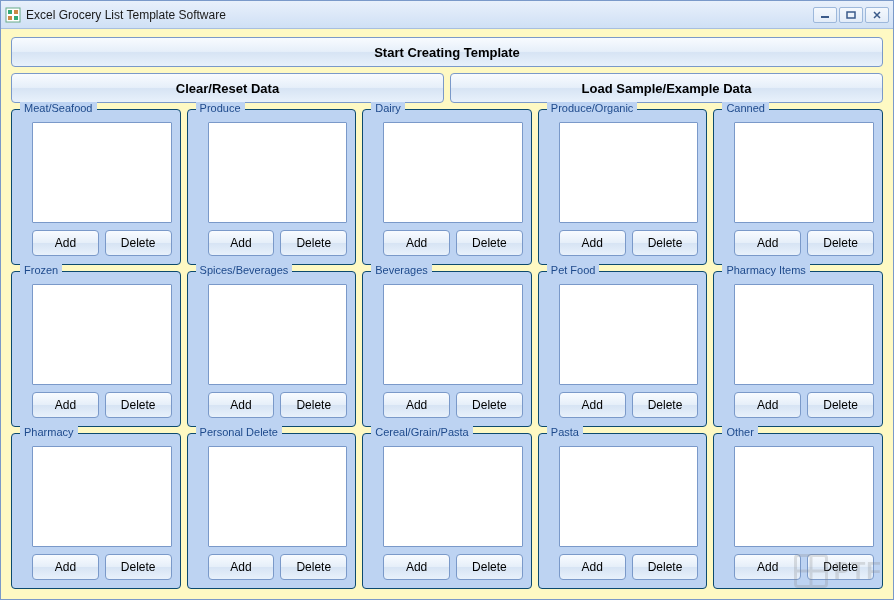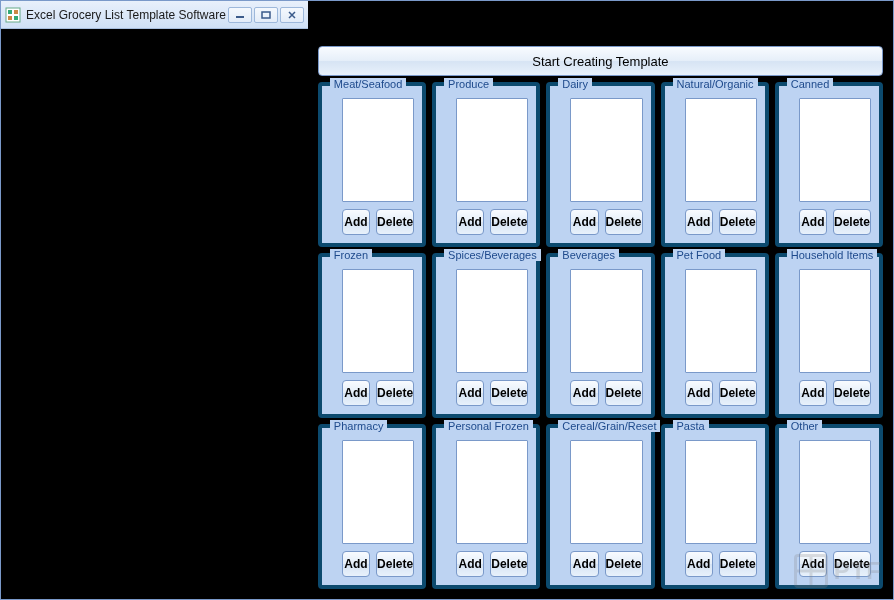--- a/index.html
+++ b/index.html
@@ -8,23 +8,23 @@
       font-size: 11px;
       background: #bdd3f2;
       width: 894px;
       height: 600px;
       overflow: hidden;
     }
     .window {
       width: 894px;
       height: 600px;
       border: 1px solid #7a99c9;
-      background: #000000;
-      display: flex;
-      flex-direction: row;
+      background: #fef9c3;
+      display: flex;
+      flex-direction: column;
     }
     .titlebar {
       height: 28px;
       background: linear-gradient(to bottom, #e8f0fb 0%, #dce8f8 50%, #cfe0f5 100%);
       border-bottom: 1px solid #a8bfde;
       display: flex;
       align-items: center;
       padding: 0 4px;
     }
     .titlebar-icon {
@@ -60,43 +60,42 @@
       padding: 8px 10px 10px 10px;
       display: flex;
       flex-direction: column;
       gap: 6px;
     }
     .big-btn {
       height: 30px;
       border: 1px solid #7a99c9;
       border-radius: 4px;
       background: linear-gradient(to bottom, #f8fbff 0%, #e6eff9 48%, #d7e4f4 52%, #e8f1fb 100%);
-      font-weight: normal;
+      font-weight: bold;
       font-size: 13px;
       color: #000;
       cursor: pointer;
       display: flex;
       align-items: center;
       justify-content: center;
-      margin-top: 37px;
     }
     .row-btns {
       display: flex;
       gap: 6px;
     }
     .row-btns .big-btn { flex: 1; }
     .grid {
       flex: 1;
       display: grid;
       grid-template-columns: repeat(5, 1fr);
       grid-template-rows: repeat(3, 1fr);
       gap: 6px;
     }
     .group {
-      border: 4px solid #0c4a6e;
+      border: 1px solid #0c4a6e;
       border-radius: 4px;
       position: relative;
       padding: 12px 8px 8px 20px;
       display: flex;
       flex-direction: column;
       background: #bdd3f2;
     }
     .group-title {
       position: absolute;
       top: -8px;
@@ -116,21 +115,21 @@
       display: flex;
       gap: 6px;
       margin-top: 7px;
     }
     .small-btn {
       flex: 1;
       height: 26px;
       border: 1px solid #7a99c9;
       border-radius: 4px;
       background: linear-gradient(to bottom, #f8fbff 0%, #e6eff9 48%, #d7e4f4 52%, #e8f1fb 100%);
-      font-weight: bold;
+      font-weight: normal;
       font-size: 12px;
       color: #000;
       cursor: pointer;
       display: flex;
       align-items: center;
       justify-content: center;
     }
     .watermark {
       position: absolute;
       right: 12px;
@@ -190,20 +189,24 @@
     </div>
     <div class="titlebar-btn">
       <svg width="10" height="8" viewBox="0 0 10 8">
           <path d="M2 1 L8 7 M8 1 L2 7" stroke="#3a5a8a" stroke-width="1.5"></path>
         </svg>
     </div>
   </div>
 
   <div class="client">
     <div class="big-btn">Start Creating Template</div>
+    <div class="row-btns">
+      <div class="big-btn">Clear/Reset Data</div>
+      <div class="big-btn">Load Sample/Example Data</div>
+    </div>
     <div class="grid" id="grid">
         <div class="group">
           <div class="group-title">Meat/Seafood</div>
           <div class="listbox"></div>
           <div class="group-btns">
             <div class="small-btn">Add</div>
             <div class="small-btn">Delete</div>
           </div>
         </div>
         <div class="group">
@@ -216,21 +219,21 @@
         </div>
         <div class="group">
           <div class="group-title">Dairy</div>
           <div class="listbox"></div>
           <div class="group-btns">
             <div class="small-btn">Add</div>
             <div class="small-btn">Delete</div>
           </div>
         </div>
         <div class="group">
-          <div class="group-title">Natural/Organic</div>
+          <div class="group-title">Produce/Organic</div>
           <div class="listbox"></div>
           <div class="group-btns">
             <div class="small-btn">Add</div>
             <div class="small-btn">Delete</div>
           </div>
         </div>
         <div class="group">
           <div class="group-title">Canned</div>
           <div class="listbox"></div>
           <div class="group-btns">
@@ -264,45 +267,45 @@
         </div>
         <div class="group">
           <div class="group-title">Pet Food</div>
           <div class="listbox"></div>
           <div class="group-btns">
             <div class="small-btn">Add</div>
             <div class="small-btn">Delete</div>
           </div>
         </div>
         <div class="group">
-          <div class="group-title">Household Items</div>
+          <div class="group-title">Pharmacy Items</div>
           <div class="listbox"></div>
           <div class="group-btns">
             <div class="small-btn">Add</div>
             <div class="small-btn">Delete</div>
           </div>
         </div>
         <div class="group">
           <div class="group-title">Pharmacy</div>
           <div class="listbox"></div>
           <div class="group-btns">
             <div class="small-btn">Add</div>
             <div class="small-btn">Delete</div>
           </div>
         </div>
         <div class="group">
-          <div class="group-title">Personal Frozen</div>
-          <div class="listbox"></div>
-          <div class="group-btns">
-            <div class="small-btn">Add</div>
-            <div class="small-btn">Delete</div>
-          </div>
-        </div>
-        <div class="group">
-          <div class="group-title">Cereal/Grain/Reset</div>
+          <div class="group-title">Personal Delete</div>
+          <div class="listbox"></div>
+          <div class="group-btns">
+            <div class="small-btn">Add</div>
+            <div class="small-btn">Delete</div>
+          </div>
+        </div>
+        <div class="group">
+          <div class="group-title">Cereal/Grain/Pasta</div>
           <div class="listbox"></div>
           <div class="group-btns">
             <div class="small-btn">Add</div>
             <div class="small-btn">Delete</div>
           </div>
         </div>
         <div class="group">
           <div class="group-title">Pasta</div>
           <div class="listbox"></div>
           <div class="group-btns">

